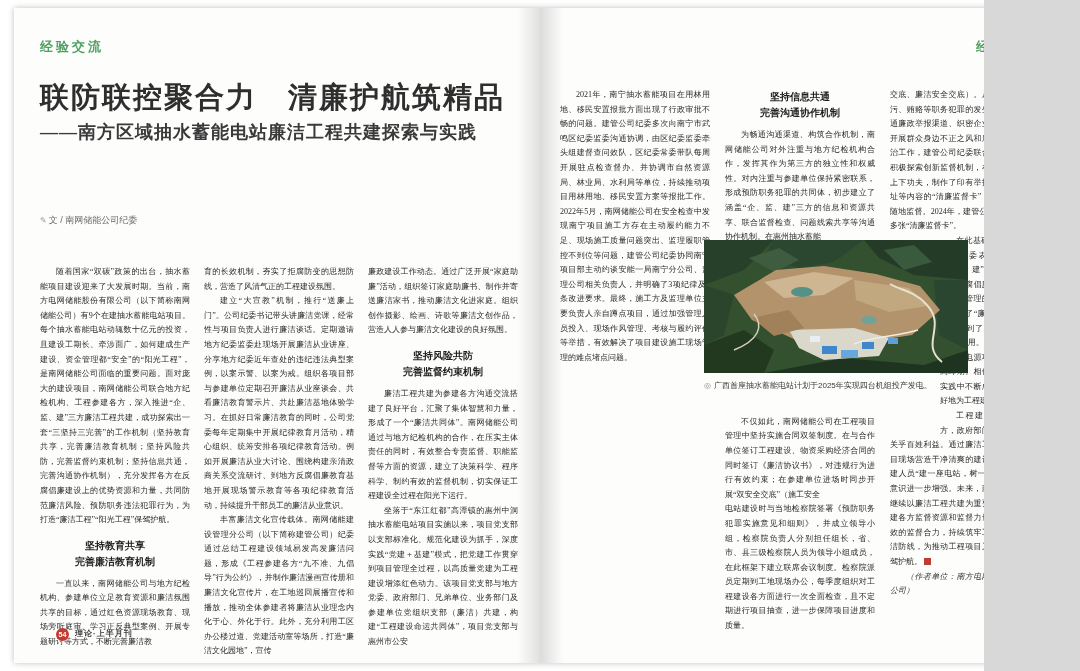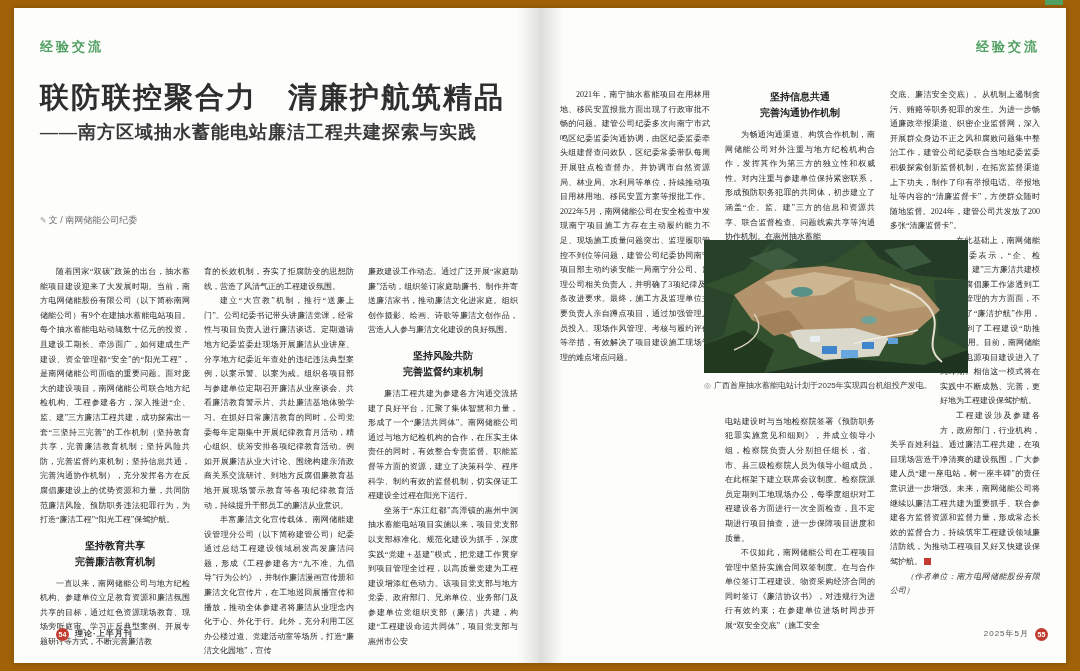--- a/index.html
+++ b/index.html
@@ -1,18 +1,18 @@
 <!DOCTYPE html>
 <html><head>
 <meta charset="utf-8">
 <style>
   * { box-sizing: border-box; margin: 0; padding: 0; }
   html,body { width:1080px; height:671px; }
   body { background:#d8d8d8; font-family:"Liberation Serif","DejaVu Serif",serif; }
-  #canvas { position:relative; width:1080px; height:671px; overflow:hidden; background:#a16207; }
+  #canvas { position:relative; width:984px; height:671px; overflow:hidden; background:#ffffff; }
 
   #spread { position:absolute; left:14px; top:8px; width:1052px; height:655px;
             background:#fdfdfc; box-shadow:0 0 6px rgba(0,0,0,.25); }
   #gutter { position:absolute; left:50%; top:0; width:46px; height:100%; transform:translateX(-50%);
             background:linear-gradient(90deg, rgba(0,0,0,0) 0%, rgba(0,0,0,.10) 45%, rgba(0,0,0,.13) 52%, rgba(0,0,0,0) 100%);
             pointer-events:none; }
   #corner-mark { position:absolute; left:1045px; top:0; width:18px; height:5px; }
 
   .page { position:absolute; top:0; width:526px; height:655px; }
   #page-left  { left:0; }
@@ -114,22 +114,22 @@
           <div class="col">
             <p class="para indent">2021年，南宁抽水蓄能项目在用林用地、移民安置报批方面出现了行政审批不畅的问题。建管公司纪委多次向南宁市武鸣区纪委监委沟通协调，由区纪委监委牵头组建督查问效队，区纪委常委带队每周开展驻点检查督办、并协调市自然资源局、林业局、水利局等单位，持续推动项目用林用地、移民安置方案等报批工作。2022年5月，南网储能公司在安全检查中发现南宁项目施工方存在主动履约能力不足、现场施工质量问题突出、监理履职管控不到位等问题，建管公司纪委协同南宁项目部主动约谈安能一局南宁分公司、监理公司相关负责人，并明确了3项纪律及5条改进要求。最终，施工方及监理单位主要负责人亲自蹲点项目，通过加强管理人员投入、现场作风管理、考核与履约评价等举措，有效解决了项目建设施工现场管理的难点堵点问题。</p>
           </div>
           <div class="col">
             <div class="col-heading">
               <div>坚持信息共通</div>
               <div>完善沟通协作机制</div>
             </div>
             <p class="para indent">为畅通沟通渠道、构筑合作机制，南网储能公司对外注重与地方纪检机构合作，发挥其作为第三方的独立性和权威性。对内注重与参建单位保持紧密联系，形成预防职务犯罪的共同体，初步建立了涵盖“企、监、建”三方的信息和资源共享、联合监督检查、问题线索共享等沟通协作机制。在惠州抽水蓄能</p>
             <div class="spacer" style="height: 170px;"></div>
+            <p class="para indent">不仅如此，南网储能公司在工程项目管理中坚持实施合同双签制度。在与合作单位签订工程建设、物资采购经济合同的同时签订《廉洁协议书》，对违规行为进行有效约束；在参建单位进场时同步开展“双安全交底”（施工安全</p>
             <p class="para">电站建设时与当地检察院签署《预防职务犯罪实施意见和细则》，并成立领导小组，检察院负责人分别担任组长，省、市、县三级检察院人员为领导小组成员，在此框架下建立联席会议制度。检察院派员定期到工地现场办公，每季度组织对工程建设各方面进行一次全面检查，且不定期进行项目抽查，进一步保障项目进度和质量。</p>
-            <p class="para indent">不仅如此，南网储能公司在工程项目管理中坚持实施合同双签制度。在与合作单位签订工程建设、物资采购经济合同的同时签订《廉洁协议书》，对违规行为进行有效约束；在参建单位进场时同步开展“双安全交底”（施工安全</p>
           </div>
           <div class="col">
             <p class="para">交底、廉洁安全交底）。从机制上遏制贪污、贿赂等职务犯罪的发生。为进一步畅通廉政举报渠道、织密企业监督网，深入开展群众身边不正之风和腐败问题集中整治工作，建管公司纪委联合当地纪委监委积极探索创新监督机制，在拓宽监督渠道上下功夫，制作了印有举报电话、举报地址等内容的“清廉监督卡”，方便群众随时随地监督。2024年，建管公司共发放了200多张“清廉监督卡”。</p>
             <p class="para indent"><span class="wrap-float left" style="width: 50px; height: 190px;"></span>在此基础上，南网储能公司纪委表示，“企、检（监）、建”三方廉洁共建模式把反腐倡廉工作渗透到工程建设管理的方方面面，不仅发挥了“廉洁护航”作用，而且起到了工程建设“助推器”的作用。目前，南网储能公司的电源项目建设进入了高峰期。相信这一模式将在实践中不断成熟、完善，更好地为工程建设保驾护航。</p>
             <p class="para indent">工程建设涉及参建各方，政府部门，行业机构，关乎百姓利益。通过廉洁工程共建，在项目现场营造干净清爽的建设氛围，广大参建人员“建一座电站，树一座丰碑”的责任意识进一步增强。未来，南网储能公司将继续以廉洁工程共建为重要抓手、联合参建各方监督资源和监督力量，形成常态长效的监督合力，持续筑牢工程建设领域廉洁防线，为推动工程项目又好又快建设保驾护航。<span class="endmark" style="background: rgb(193, 59, 48);"></span></p>
             <p class="para author indent">（作者单位：南方电网储能股份有限公司）</p>
           </div>
         </div>
 
       <figure id="photo-fig">

